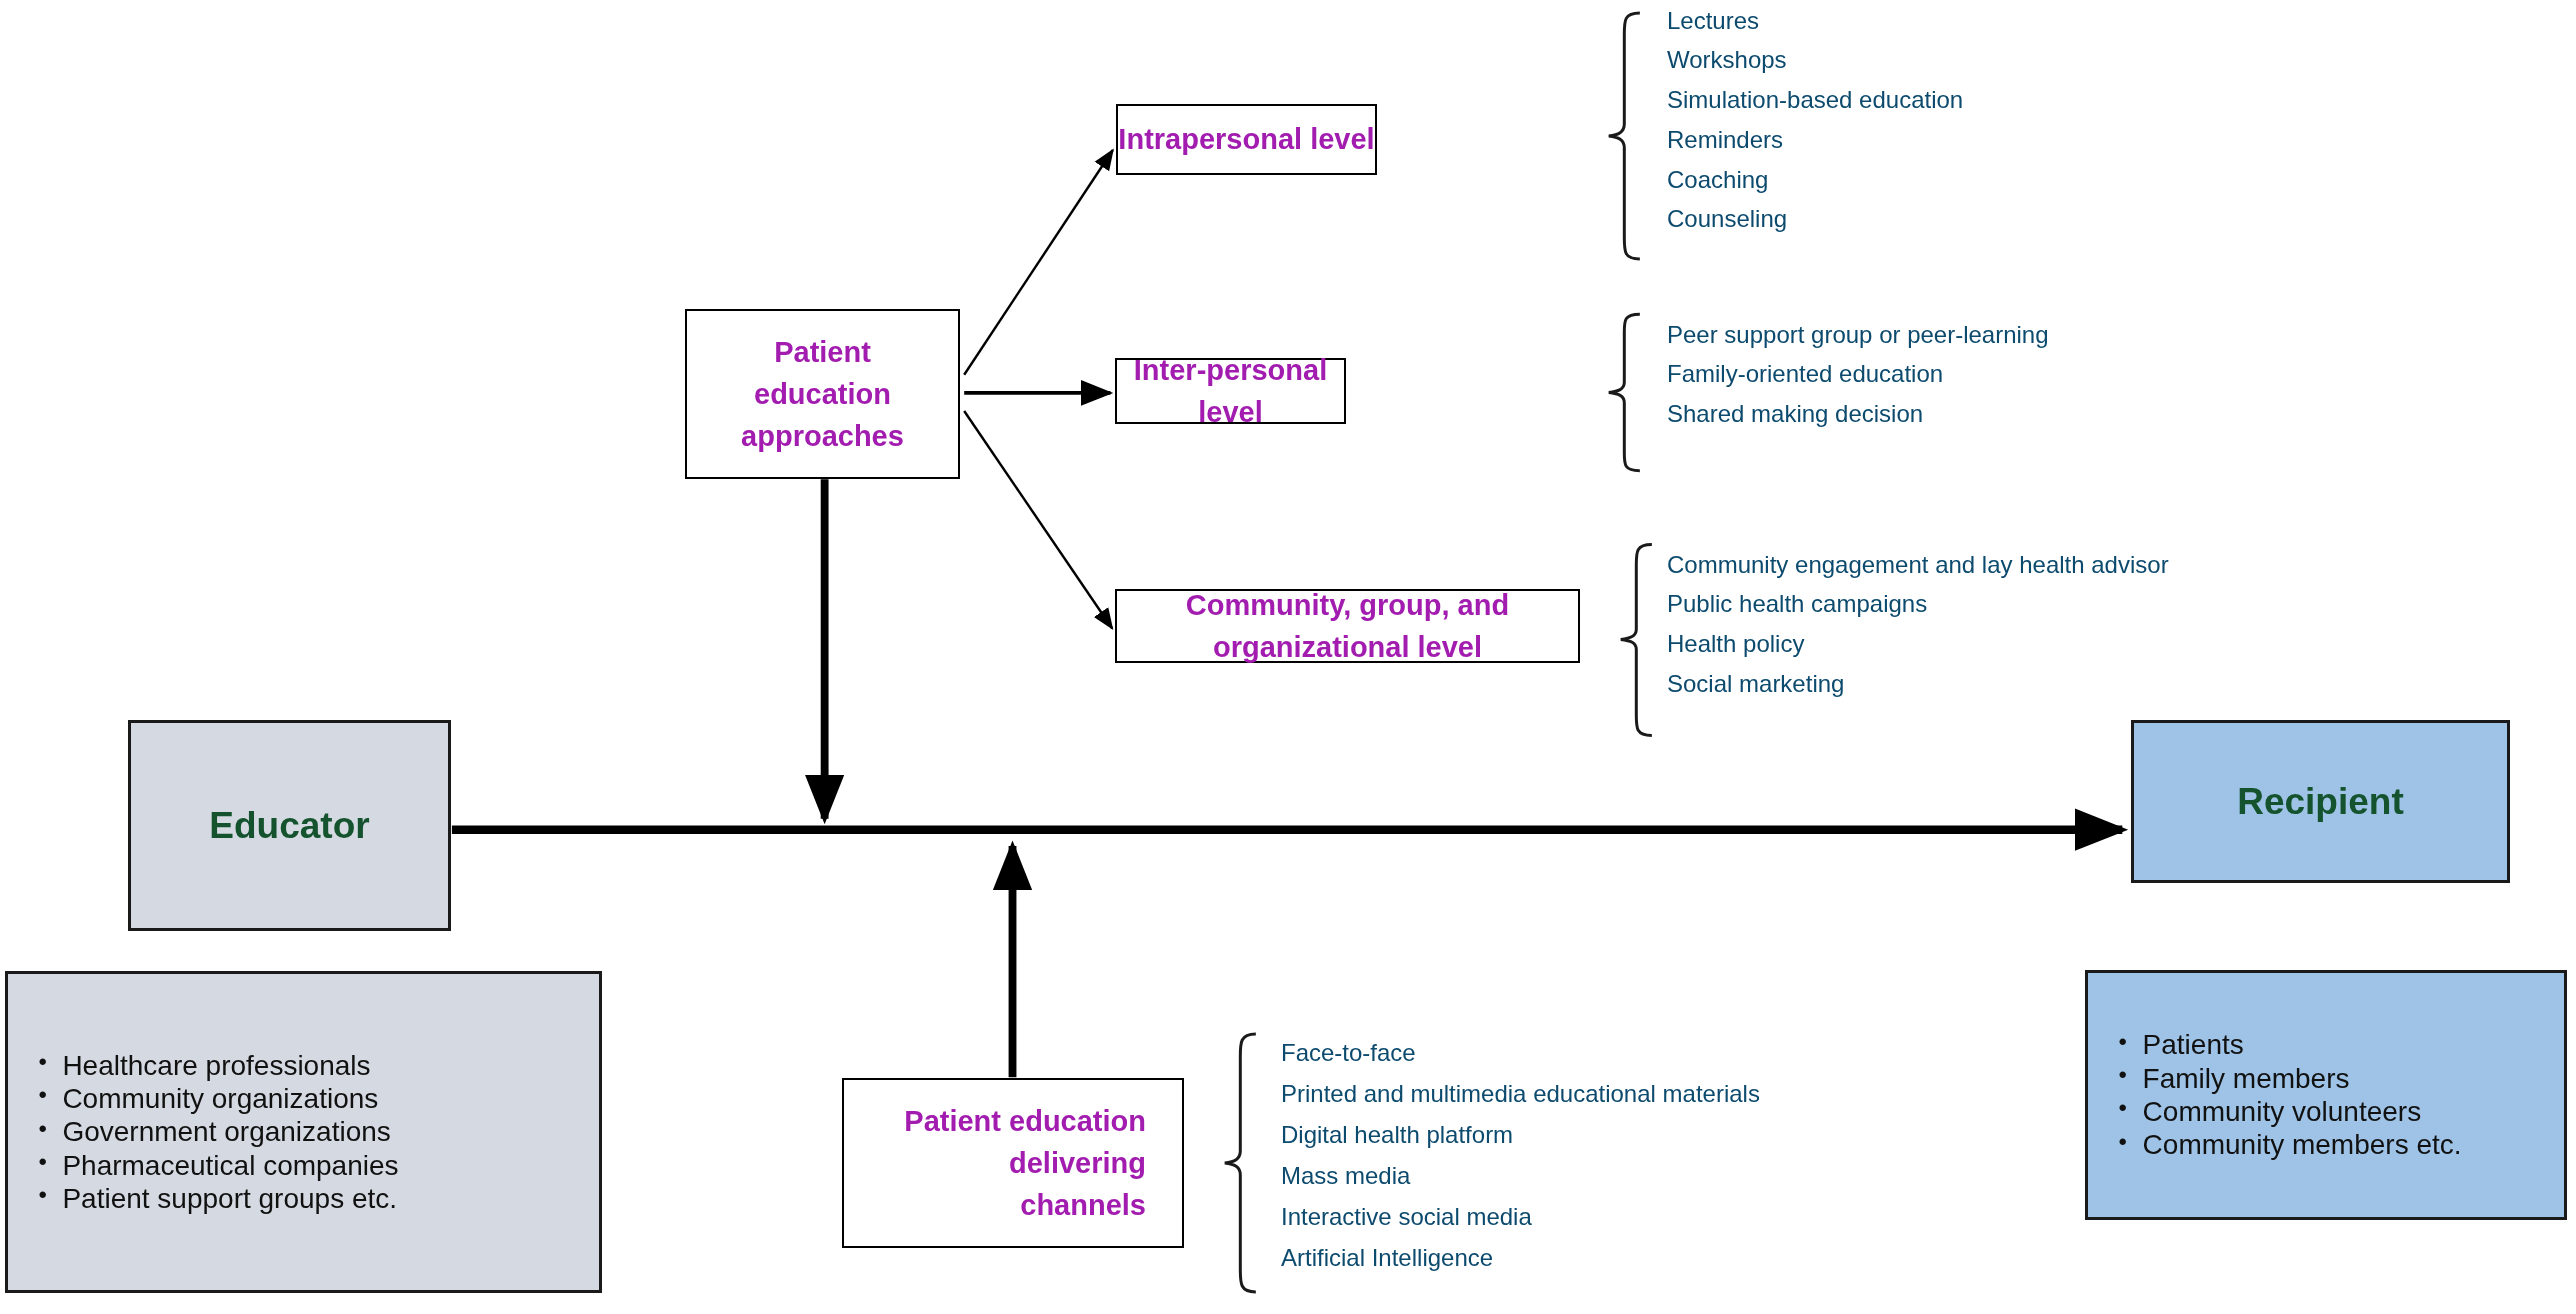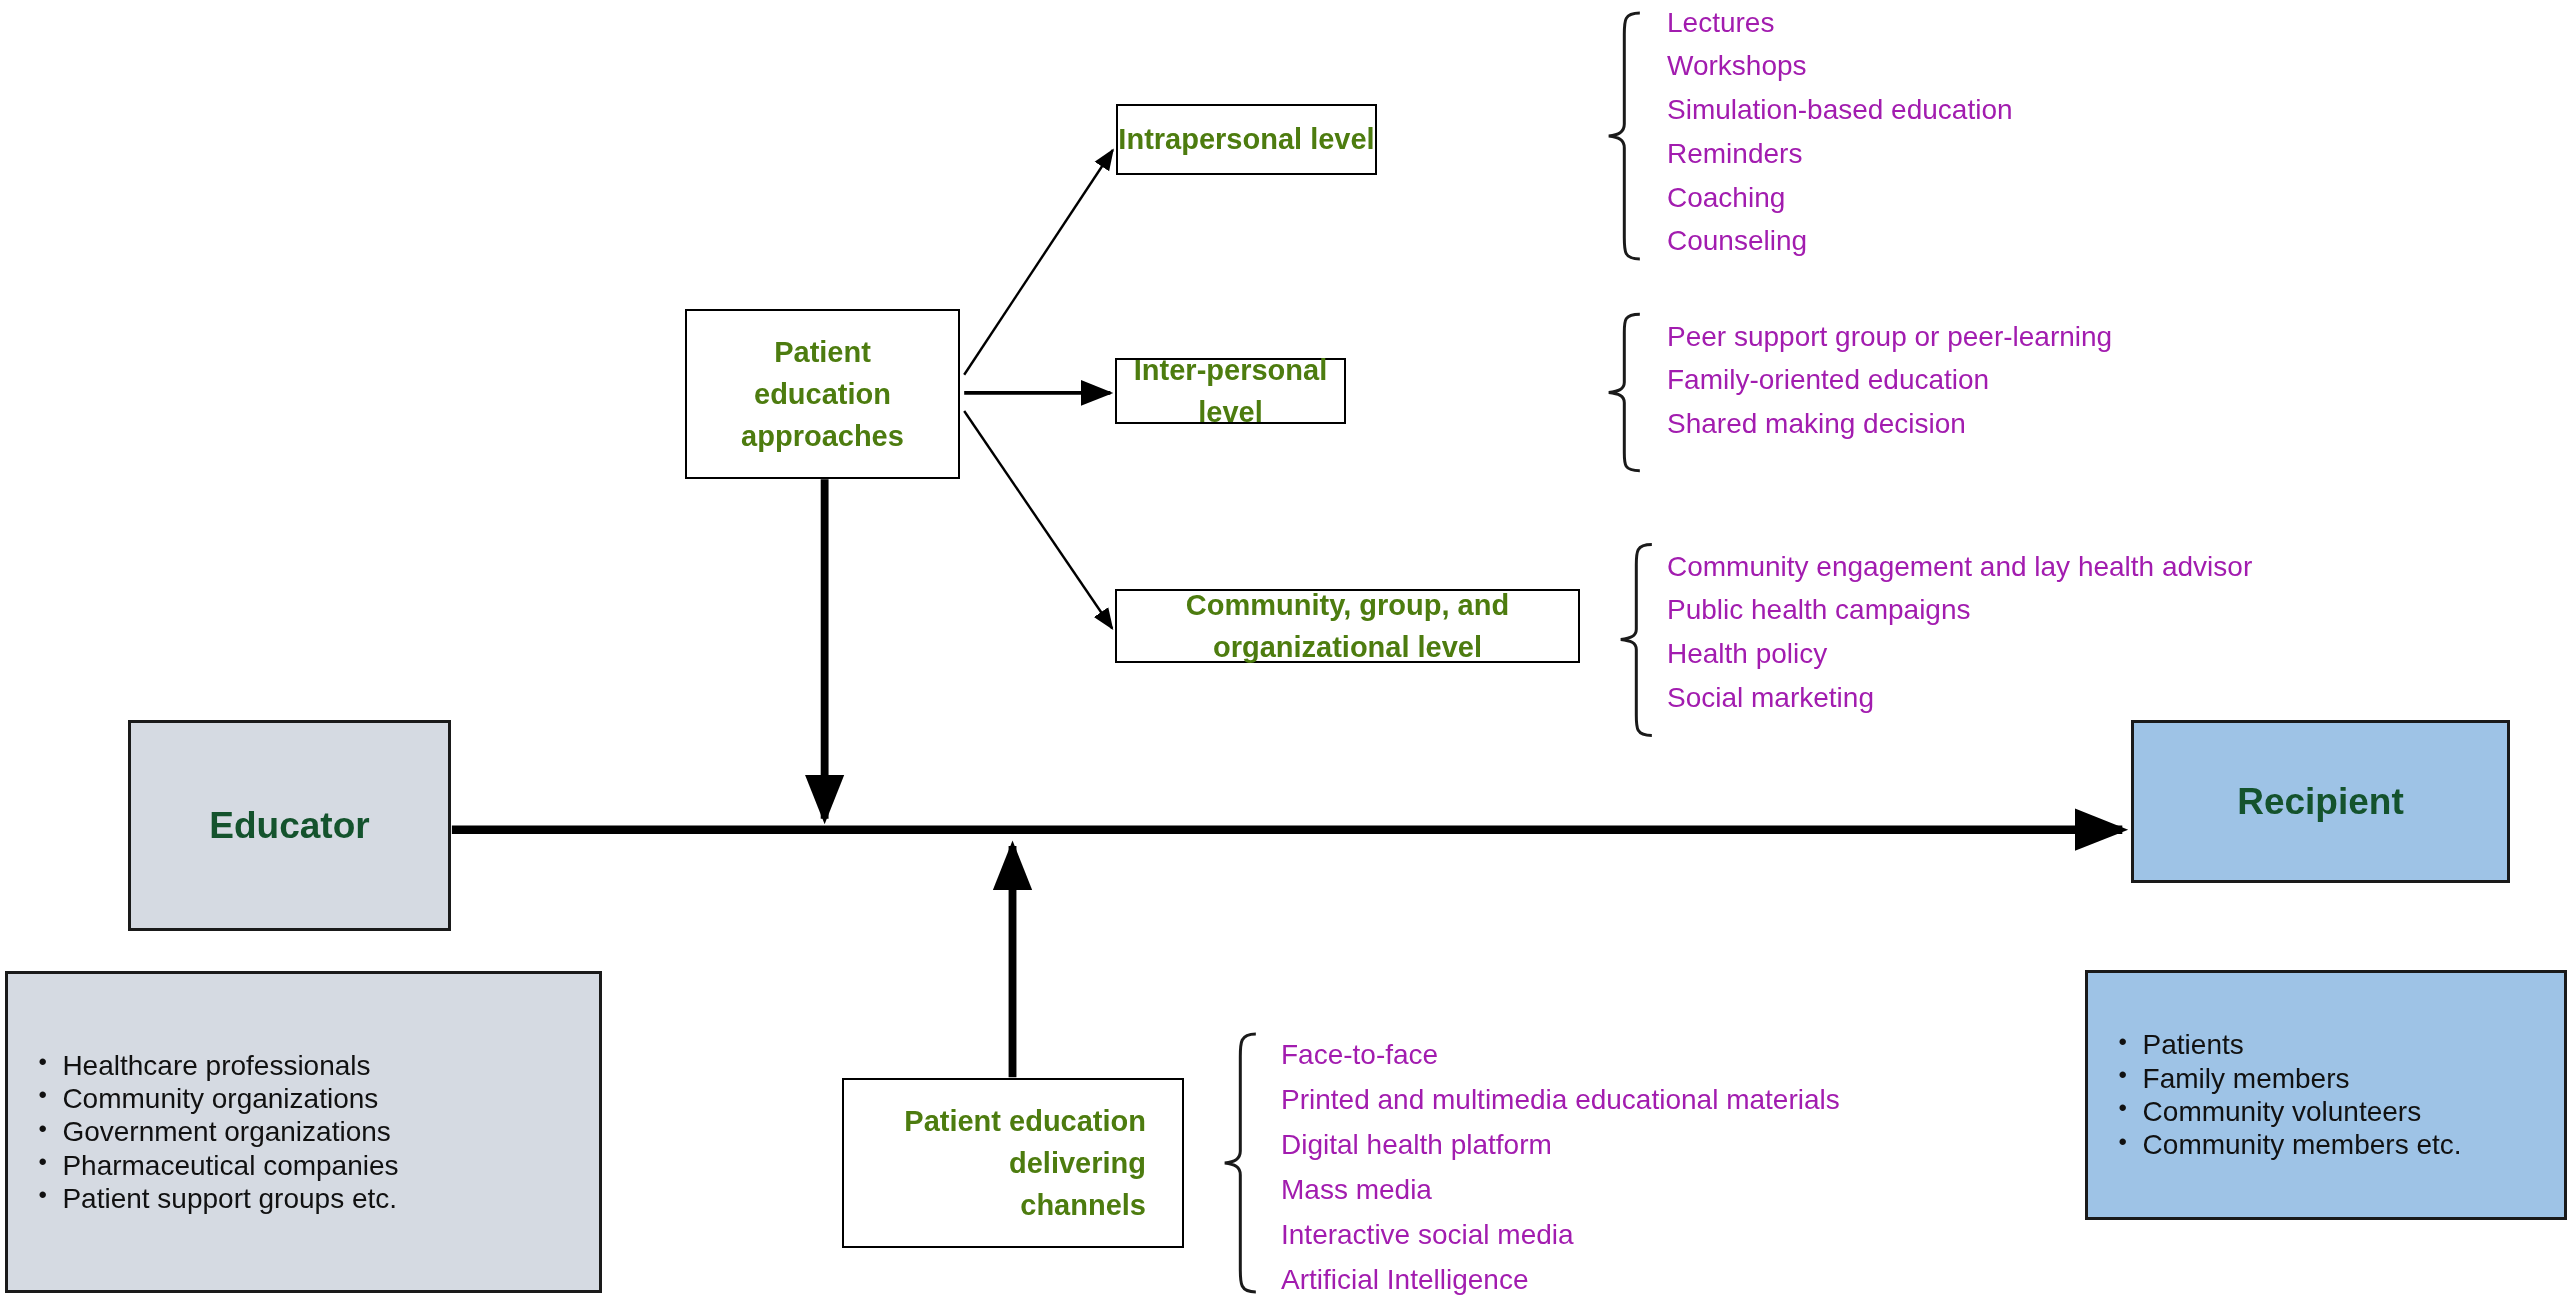--- a/index.html
+++ b/index.html
@@ -22,21 +22,21 @@
 
   
   .box-white {
     background: #ffffff;
     border: 2.4px solid #000000;
     display: flex;
     align-items: center;
     justify-content: center;
     text-align: center;
     font-weight: bold;
-    color: #4d7c0f;
+    color: #a21caf;
     line-height: 1.45;
   }
 
   
   .box-fill {
     border: 3px solid #1a1a1a;
     display: flex;
     align-items: center;
     justify-content: center;
     font-weight: bold;
@@ -64,23 +64,23 @@
   .box-list li::before {
     content: "\2022";
     position: absolute;
     left: -24px;
     top: -0.6px;
     font-size: 24px;
   }
 
   
   .sublist {
-    font-size: 28px;
+    font-size: 24px;
     line-height: 1.0;
-    color: #a21caf;
+    color: #0c4a6e;
   }
   .sublist div {
     white-space: nowrap;
   }
 
   
   .brace {
     color: #1a1a1a;
     overflow: visible;
   }

